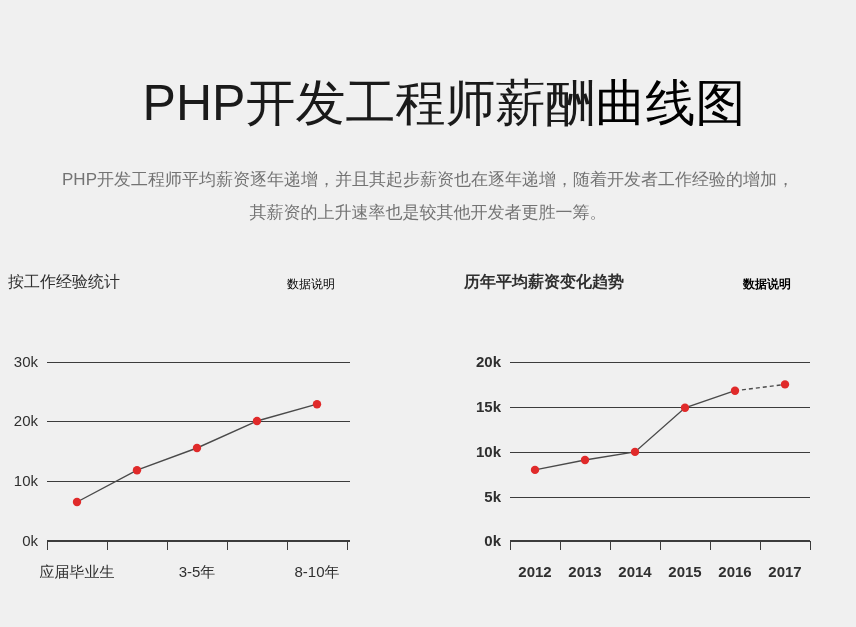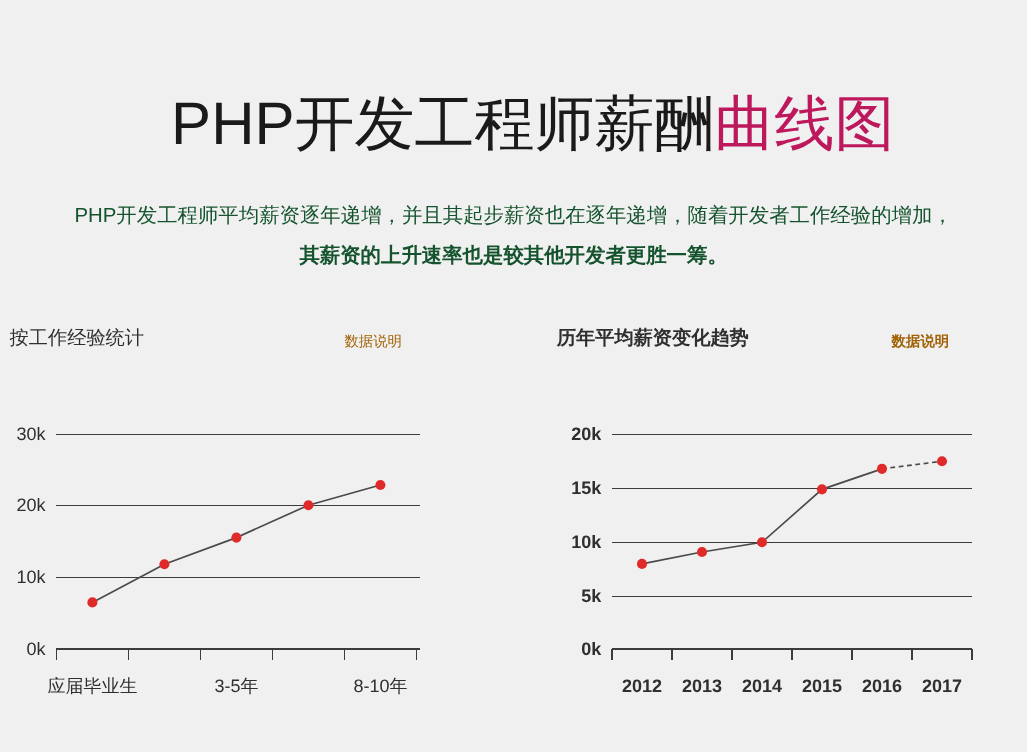--- a/index.html
+++ b/index.html
@@ -27,34 +27,34 @@
     left: 0;
     width: 856px;
     text-align: center;
     font-size: 50px;
     line-height: 62px;
     font-weight: 400;
     letter-spacing: 0px;
     white-space: nowrap;
   }
   .main-title .t-black { color: #1a1a1a; margin-left: 32px; }
-  .main-title .t-red   { color: #be185d; }
+  .main-title .t-red   { color: #000000; }
 
   .intro {
     position: absolute;
     top: 146px;
     left: 8px;
     width: 840px;
     text-align: center;
     font-size: 17px;
     line-height: 33px;
-    color: #14532d;
+    color: #737373;
   }
   .intro .line1 { display: block; }
-  .intro .line2 { display: block; font-weight: bold; }
+  .intro .line2 { display: block; }
 
   
   .chart-panel {
     position: absolute;
     top: 272px;
   }
   #chart-left  { left: 0px;   width: 420px; }
   #chart-right { left: 440px; width: 416px; font-weight: bold; }
 
   .chart-head {
@@ -68,21 +68,21 @@
     color: #2f2f2f;
     white-space: nowrap;
   }
   #chart-left .chart-title  { left: 8px; }
   #chart-right .chart-title { left: 24px; }
 
   .chart-note {
     position: absolute;
     top: 4px;
     font-size: 12px;
-    color: #a16207;
+    color: #000000;
     white-space: nowrap;
   }
   #chart-left .chart-note  { left: 287px; }
   #chart-right .chart-note { left: 303px; }
 
   .plot {
     position: relative;
     width: 100%;
     height: 280px;
   }

